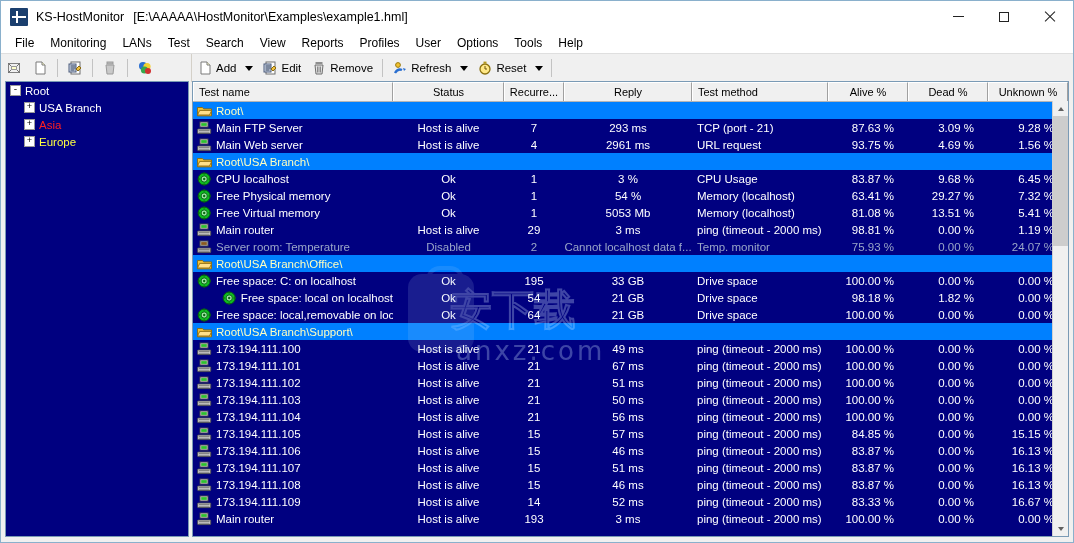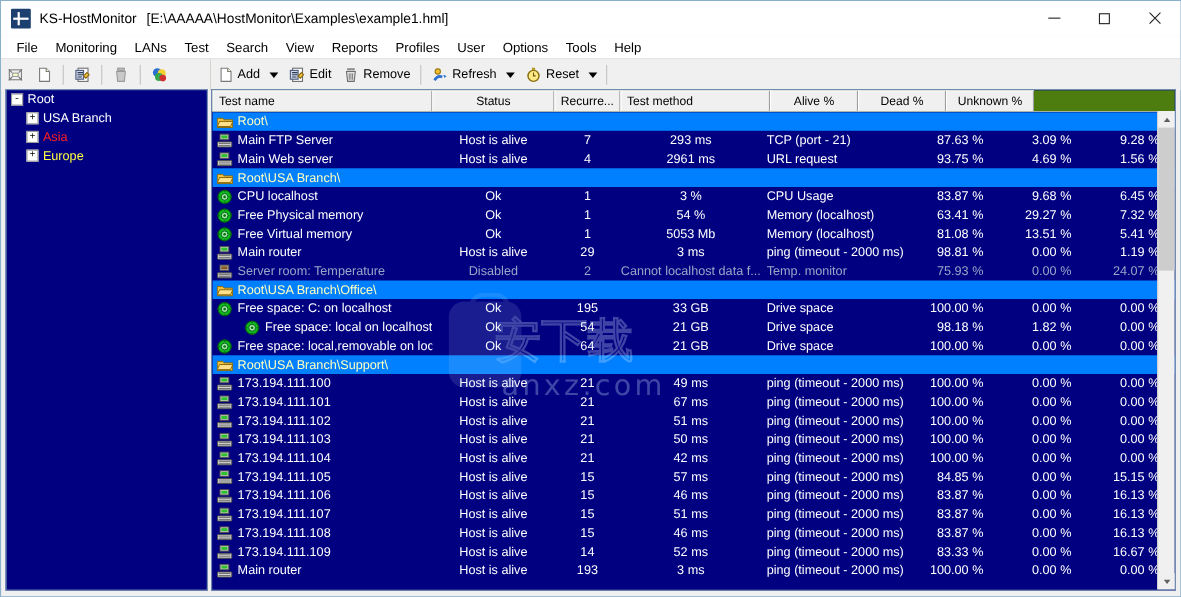--- a/index.html
+++ b/index.html
@@ -259,20 +259,21 @@
           <span class="tog">+</span>
           <span class="lab" style="color: rgb(255, 255, 64);">Europe</span>
         </div>
       </div>
 
     <div class="list-pane">
       <div class="hdr" id="listhdr">
           <div class="hdr-cell l" style="width: 200px;">Test name</div>
           <div class="hdr-cell c" style="width: 111px;">Status</div>
           <div class="hdr-cell c" style="width: 60px;">Recurre...</div>
+          <div class="hdr-cell c" style="width: 128px;">Reply</div>
           <div class="hdr-cell l" style="width: 136px;">Test method</div>
           <div class="hdr-cell c" style="width: 80px;">Alive %</div>
           <div class="hdr-cell c" style="width: 80px;">Dead %</div>
           <div class="hdr-cell c" style="width: 80px;">Unknown %</div>
         </div>
       <div class="rows" id="listrows">
         <div class="watermark">
           <div class="wm-shield"></div>
           <div class="wm-cn">安下载</div>
           <div class="wm-text">anxz.com</div>
@@ -598,21 +599,21 @@
               <span class="ic" style="width: 15px; height: 14px; margin-right: 4px;"><svg width="15" height="14" viewBox="0 0 15 14">
                   <rect x="3" y="1" width="8" height="5" fill="#cfcfcf" stroke="#4d4d4d" stroke-width="0.9"></rect>
                   <rect x="4.2" y="2.1" width="5.6" height="2.8" fill="#2fc02f"></rect>
                   <rect x="0.7" y="8" width="13" height="4.6" rx="0.6" fill="#d9d9d9" stroke="#4d4d4d" stroke-width="0.9"></rect>
                   <path d="M1.8 9.4 h10.8 M1.8 11.2 h10.8" stroke="#6e6e6e" stroke-width="0.9"></path>
                 </svg></span>
               <span>173.194.111.104</span>
             </div>
             <div class="cell ctr" style="width: 111px;">Host is alive</div>
             <div class="cell ctr" style="width: 60px;">21</div>
-            <div class="cell ctr" style="width: 128px;">42 ms</div>
+            <div class="cell ctr" style="width: 128px;">56 ms</div>
             <div class="cell name" style="width: 136px; padding-left: 5px;">ping (timeout - 2000 ms)</div>
             <div class="cell rt" style="width: 80px;">100.00 %</div>
             <div class="cell rt" style="width: 80px;">0.00 %</div>
             <div class="cell rt" style="width: 80px;">0.00 %</div>
           </div>
           <div class="row normal">
             <div class="cell name" style="width: 200px;">
               <span class="ic" style="width: 15px; height: 14px; margin-right: 4px;"><svg width="15" height="14" viewBox="0 0 15 14">
                   <rect x="3" y="1" width="8" height="5" fill="#cfcfcf" stroke="#4d4d4d" stroke-width="0.9"></rect>
                   <rect x="4.2" y="2.1" width="5.6" height="2.8" fill="#2fc02f"></rect>

